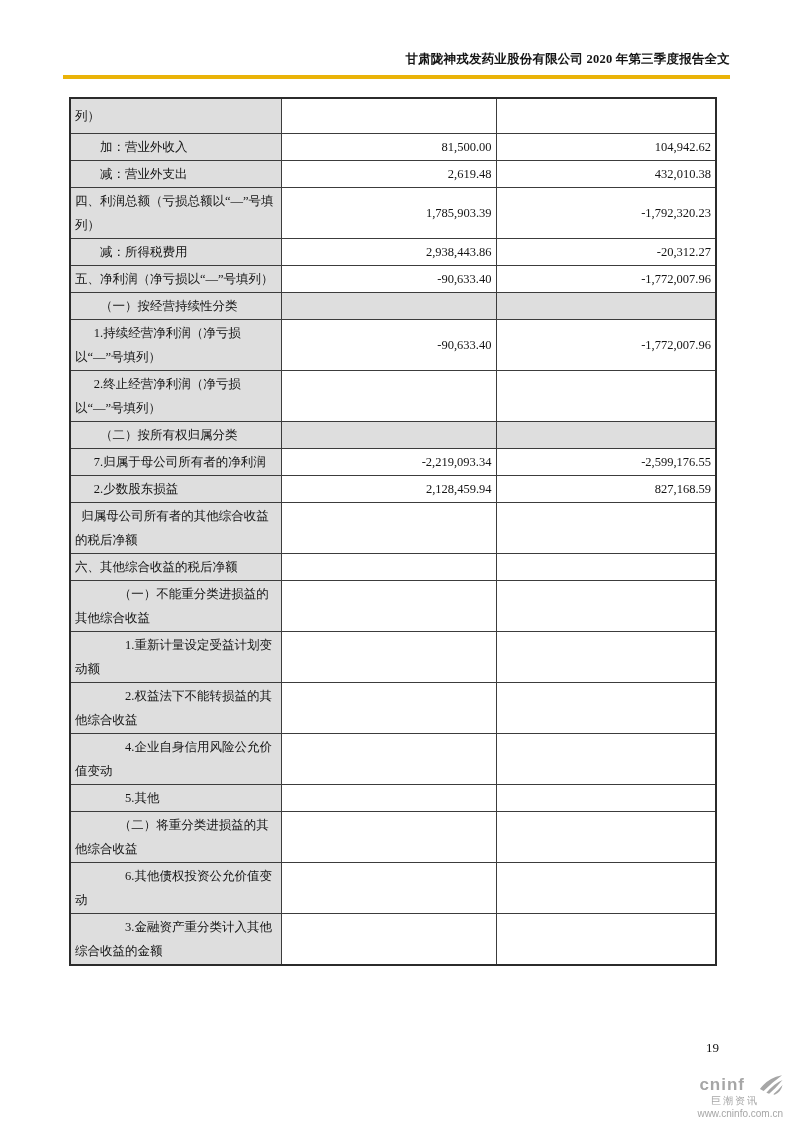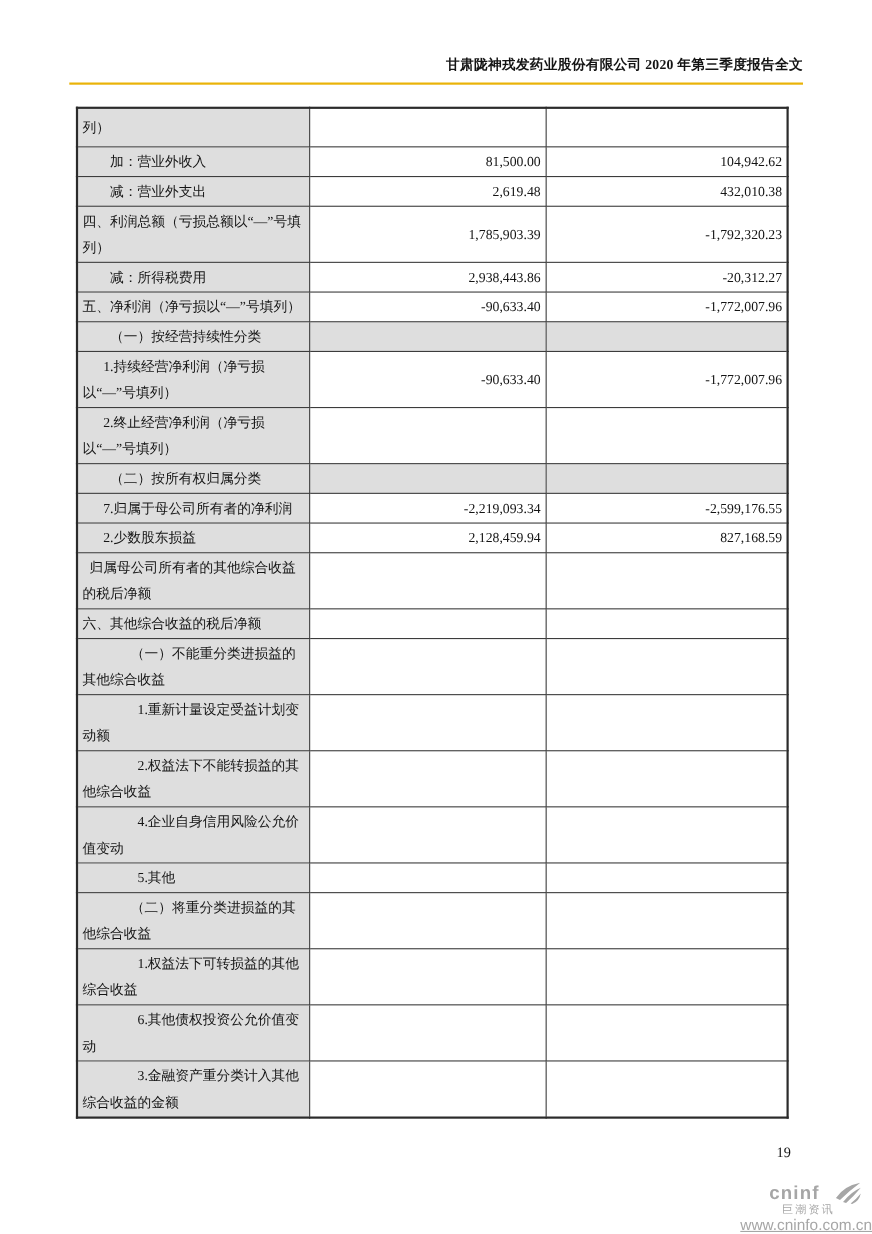--- a/index.html
+++ b/index.html
@@ -3,21 +3,21 @@
 <meta charset="utf-8">
 <style>
   html,body { margin:0; padding:0; background:#ffffff; }
   .page {
     position:relative; width:793px; height:1122px; background:#ffffff;
     font-family:"Liberation Serif","DejaVu Serif",serif; color:#141414; overflow:hidden;
   }
   .header {
     position:absolute; left:63px; right:63px; top:51px;
     text-align:right; font-size:12.5px; font-weight:bold; letter-spacing:0.2px;
-    padding-bottom:7px; border-bottom:2px solid #eab308;
+    padding-bottom:7px; border-bottom:4px solid #eab308;
   }
   table.fin-table {
     position:absolute; left:69px; top:97px; width:646px;
     border-collapse:collapse; table-layout:fixed;
     font-size:12.5px; border:2px solid #2b2b2b;
   }
   .fin-table td {
     border:1px solid #3c3c3c; padding:1px 4px;
     line-height:24px; vertical-align:middle;
     overflow:hidden; word-break:break-all;
@@ -29,21 +29,21 @@
   .fin-table tr:first-child td { height:32px; }
   .page-number { position:absolute; top:1040px; right:74px; font-size:13px; }
   .logo {
     position:absolute; right:10px; top:1074px; width:110px;
     color:#a6a6a6; text-align:right;
     font-family:"Liberation Sans","DejaVu Sans",sans-serif;
   }
   .logo-top { display:flex; align-items:center; justify-content:flex-end; gap:14px;
     font-size:17px; font-weight:bold; letter-spacing:1px; line-height:17px; }
   .logo-cn { font-size:10px; letter-spacing:2px; padding-right:24px; line-height:12px; }
-  .logo-url { font-size:14px; line-height:13px;text-decoration:underline; }
+  .logo-url { font-size:10px; line-height:13px; }
 </style>
 </head>
 <body>
 
 <div class="page">
 
   <div class="header">
     <span>甘肃陇神戎发药业股份有限公司 2020 年第三季度报告全文</span>
   </div>
 
@@ -148,25 +148,20 @@
       <td class="label-cell">　　　　5.其他</td>
       <td class="value-cell"></td>
       <td class="value-cell"></td>
     </tr>
         <tr>
       <td class="label-cell">　　　 （二）将重分类进损益的其他综合收益</td>
       <td class="value-cell"></td>
       <td class="value-cell"></td>
     </tr>
         <tr>
-      <td class="label-cell">　　　　1.权益法下可转损益的其他综合收益</td>
-      <td class="value-cell"></td>
-      <td class="value-cell"></td>
-    </tr>
-        <tr>
       <td class="label-cell">　　　　6.其他债权投资公允价值变动</td>
       <td class="value-cell"></td>
       <td class="value-cell"></td>
     </tr>
         <tr>
       <td class="label-cell">　　　　3.金融资产重分类计入其他综合收益的金额</td>
       <td class="value-cell"></td>
       <td class="value-cell"></td>
     </tr>
       </tbody>

